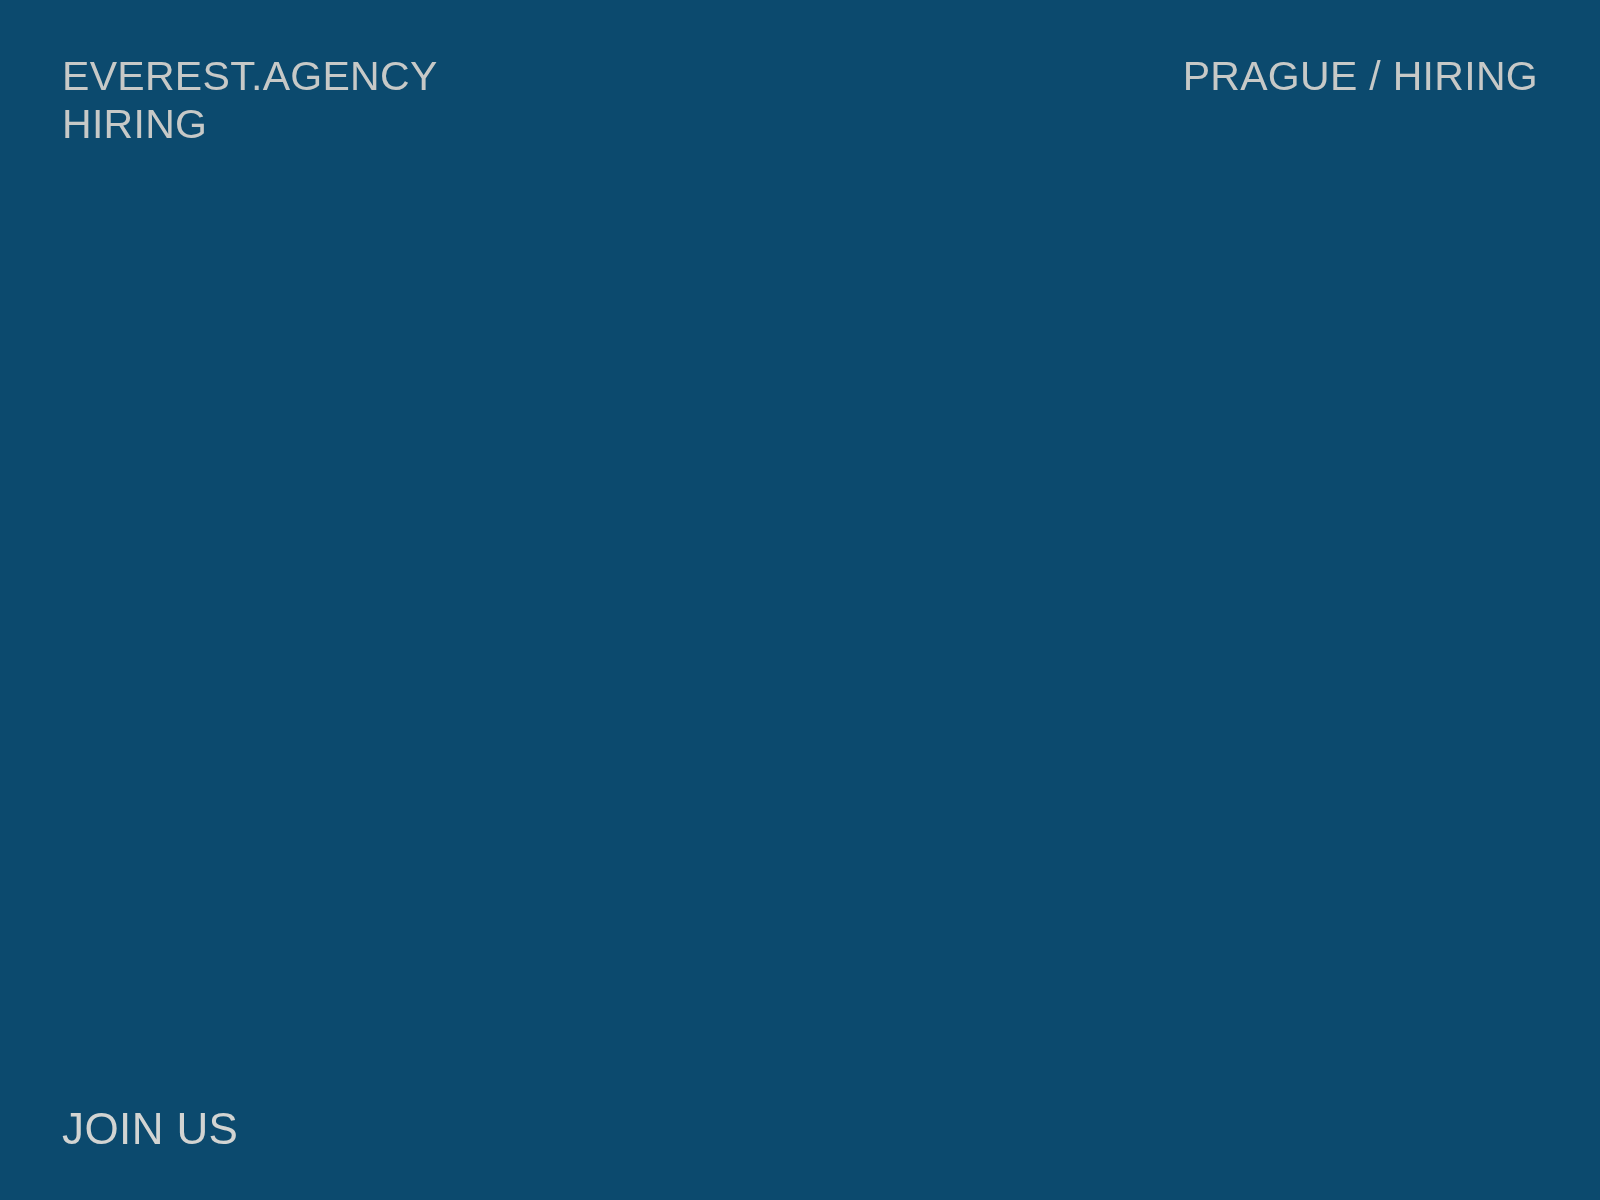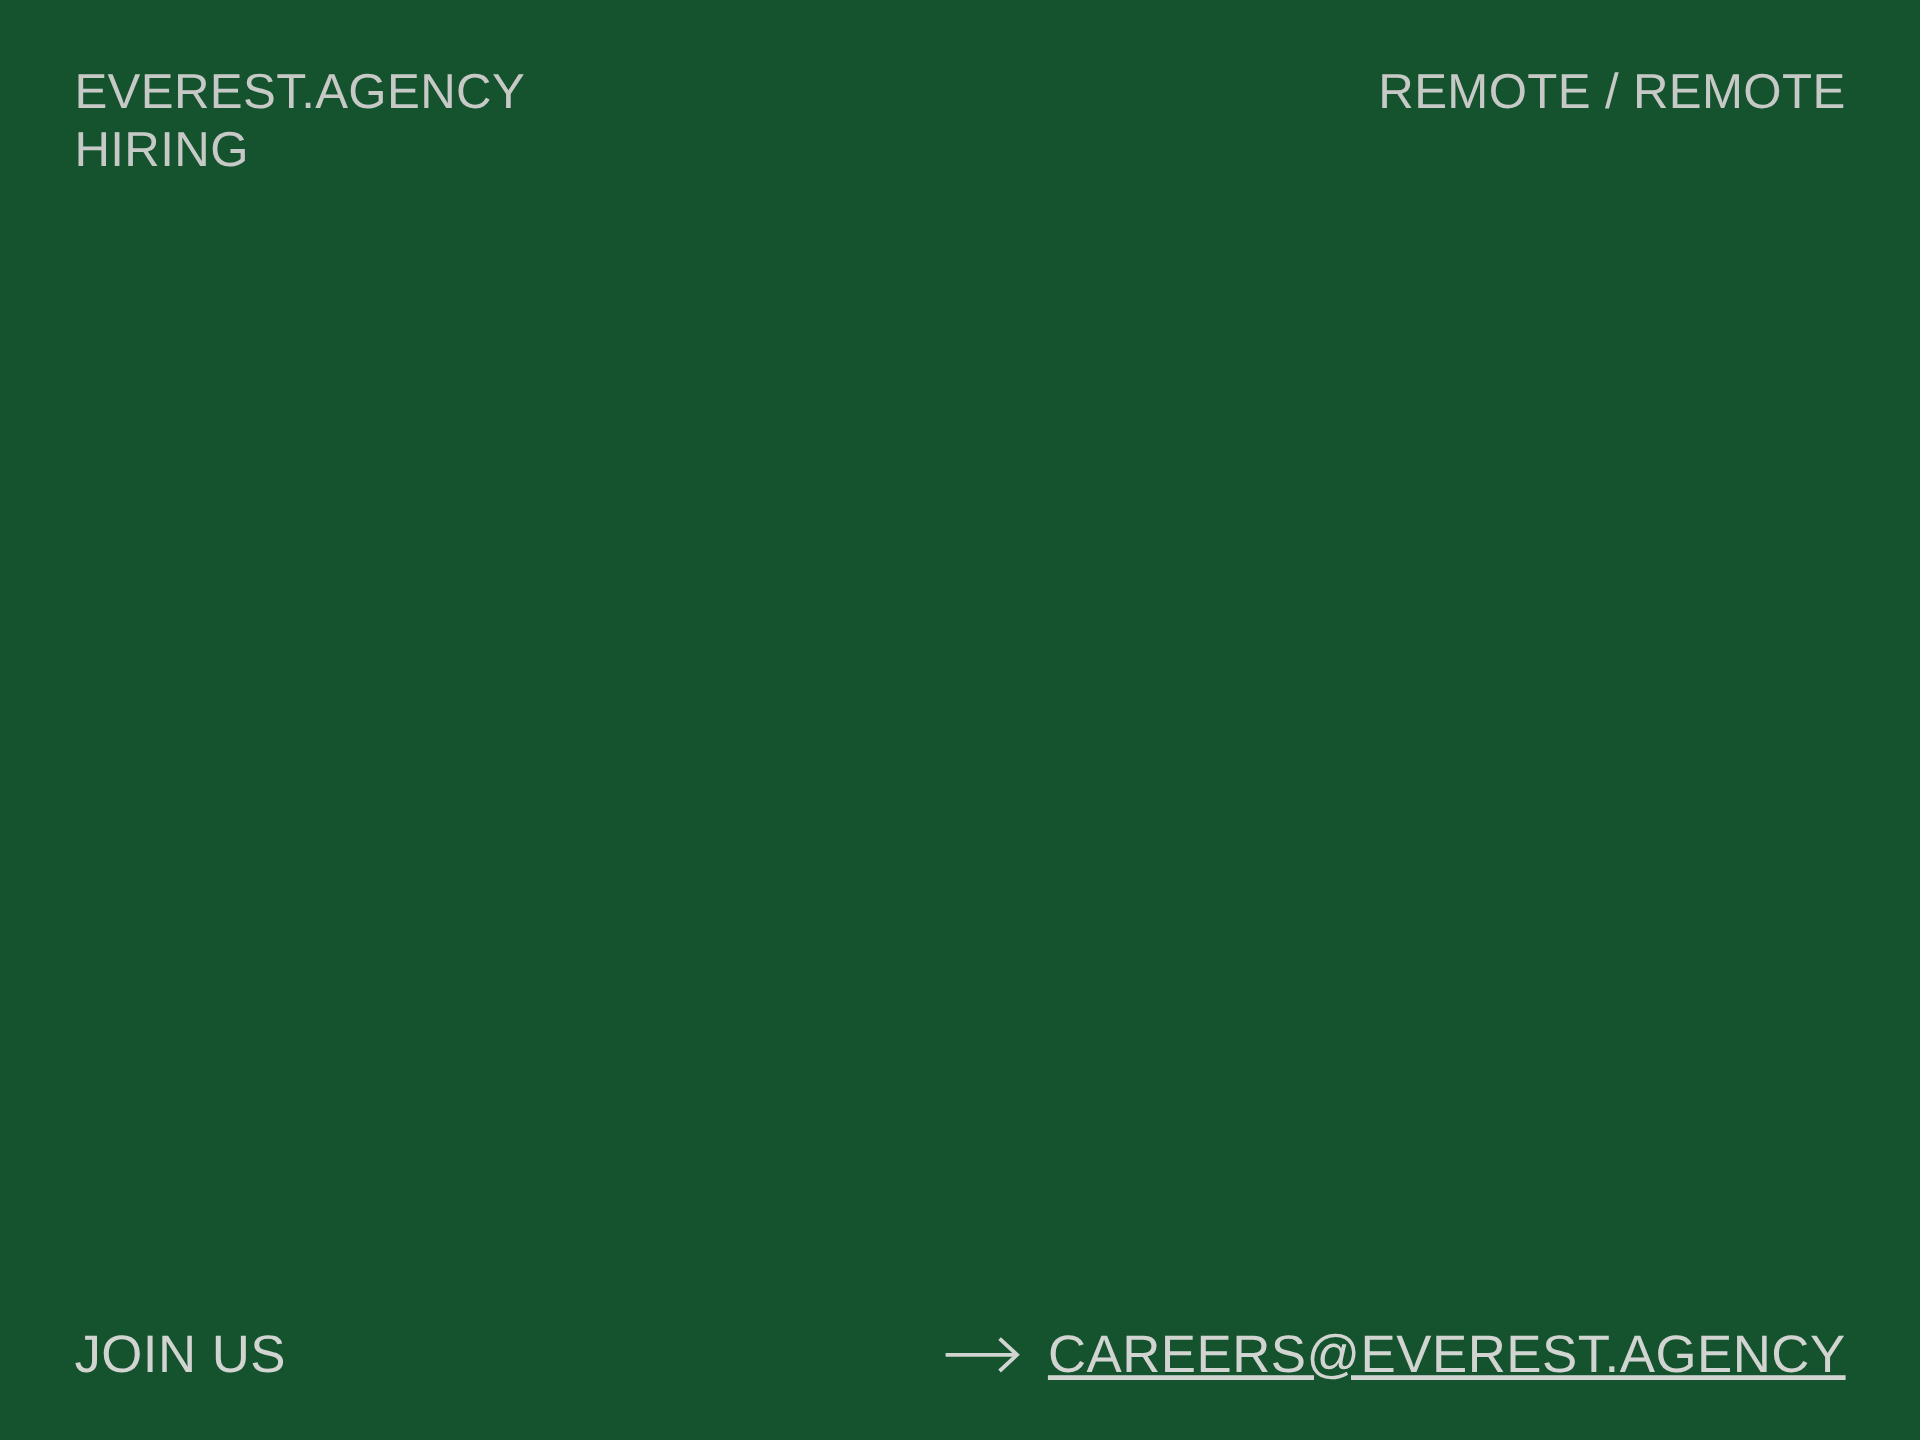--- a/index.html
+++ b/index.html
@@ -13,21 +13,21 @@
   body {
     background: #1a1a1a;
     font-family: "Liberation Sans", sans-serif;
     -webkit-font-smoothing: antialiased;
   }
 
   .poster {
     position: relative;
     width: 1600px;
     height: 1200px;
-    background: #14532d;
+    background: #0c4a6e;
     padding: 0;
   }
 
   
   .header {
     position: absolute;
     top: 52px;
     left: 62px;
     right: 62px;
     display: flex;
@@ -107,39 +107,30 @@
 <div class="poster">
 
   <div class="header">
 
     <div class="meta-block left">
       <span class="meta-line">EVEREST.AGENCY</span>
       <span class="meta-line">HIRING</span>
     </div>
 
     <div class="meta-block right">
-      <span class="meta-line">REMOTE / REMOTE</span>
+      <span class="meta-line">PRAGUE / HIRING</span>
     </div>
 
   </div>
 
   <h1 class="headline">
   </h1>
 
   <div class="footer">
 
     <div class="footer-left">
       <span>JOIN US</span>
     </div>
 
-    <a class="footer-right" href="#">
-      <span class="arrow-icon">
-        <svg width="66" height="34" viewBox="0 0 66 34" fill="none" aria-hidden="true">
-          <path d="M1 17 H60" stroke="#d2d4d2" stroke-width="3.2" stroke-linecap="butt"></path>
-          <path d="M46 3.5 L60.5 17 L46 30.5" stroke="#d2d4d2" stroke-width="3.2" fill="none" stroke-linecap="butt" stroke-linejoin="miter"></path>
-        </svg>
-      </span>
-      <span>CAREERS@EVEREST.AGENCY</span>
-    </a>
 
   </div>
 
 </div>
 
 </body></html>

